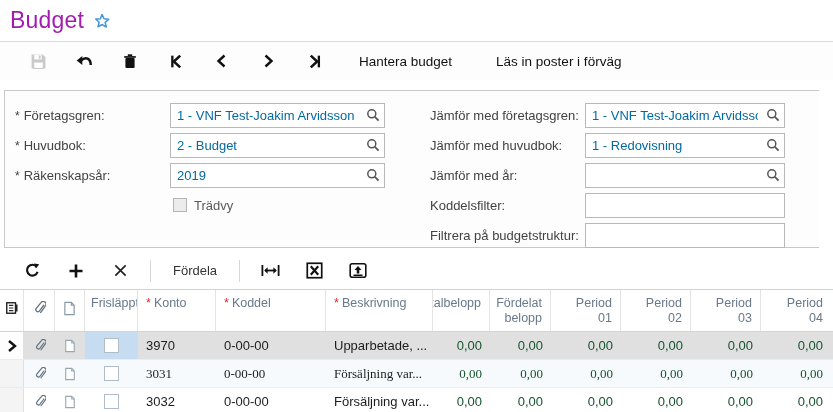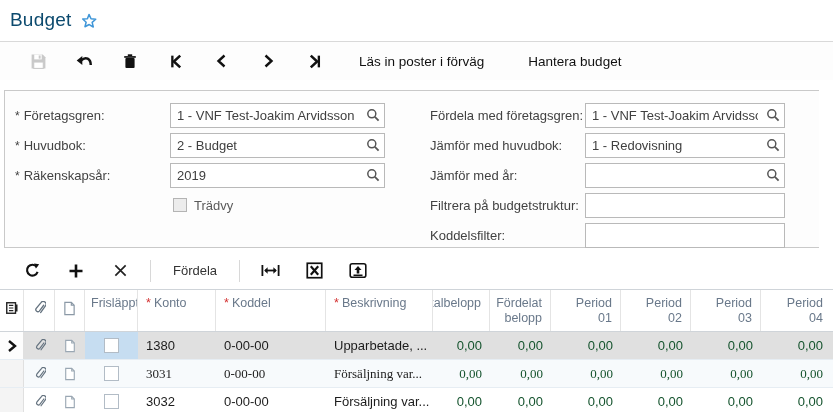--- a/index.html
+++ b/index.html
@@ -2,42 +2,42 @@
 <html><head>
 <meta charset="utf-8">
 <style>
   * { margin:0; padding:0; box-sizing:border-box; }
   html,body { width:833px; height:412px; overflow:hidden; background:#fff;
     font-family:"Liberation Sans","DejaVu Sans",sans-serif; color:#1c1c1c; }
   .page { position:relative; width:833px; height:412px; background:#fff; overflow:hidden; }
 
   
   .titlebar { position:absolute; left:0; top:0; width:833px; height:40px; display:flex; align-items:center; padding-left:10px; }
-  .title { font-size:19px; color:#0c4a6e; letter-spacing:.2px; }
+  .title { font-size:23px; color:#a21caf; letter-spacing:.2px; }
   .fav { margin-left:9px; margin-top:2px; display:inline-flex; }
 
   
   .toolbar { position:absolute; left:0; top:41px; width:833px; height:39px; border-top:1px solid #d9d9d9;
     display:flex; align-items:center; background:#fdfdfd; }
   .tb-ico { width:46px; height:30px; display:flex; align-items:center; justify-content:center; cursor:pointer; }
   .tb-ico.first { margin-left:15px; }
   .tb-txt { font-size:13.5px; color:#111; padding:0 22px; cursor:pointer; white-space:nowrap; }
 
   
   .panel { position:absolute; left:4px; top:90px; width:815px; height:158px; background:#fdfdfd;
     border:1px solid #c9c9c9; border-right:none;padding-left:39px; }
   .fcol { position:absolute; top:9px; }
   .fcol.left  { left:10px;  width:400px; }
   .fcol.right { left:425px; width:385px; }
   .f-row { display:flex; align-items:center; height:30px; }
   .f-label { width:155px; font-size:13px; color:#424242; white-space:nowrap; }
   .req { color:#424242; margin-right:4px; font-size:12px; }
   .lookup { display:flex; align-items:center; height:25px; background:#fff; border:1px solid #b9b9b9; }
   .lookup.w215 { width:215px; } .lookup.w200 { width:200px; }
-  .lookup input { flex:1; min-width:0; border:none; outline:none; font-size:13px; color:#404040; padding:0 4px 0 6px;
+  .lookup input { flex:1; min-width:0; border:none; outline:none; font-size:13px; color:#0369a1; padding:0 4px 0 6px;
     font-family:"Liberation Sans","DejaVu Sans",sans-serif; background:transparent; }
   .lookup .mag { flex:0 0 22px; display:flex; justify-content:center; }
   .txtbox { width:200px; height:25px; border:1px solid #b9b9b9; background:#fff; font-size:13px; padding:0 6px;
     outline:none; font-family:"Liberation Sans","DejaVu Sans",sans-serif; }
   .chk { width:14px; height:14px; border:1px solid #b4b4b4; background:#ececec; display:inline-block; }
   .chk-label { font-size:13px; color:#5a5a5a; margin-left:7px; }
   .treerow { padding-left:158px; }
 
   
   .gridbar { position:absolute; left:0; top:252px; width:833px; height:37px; display:flex; align-items:center; background:#fff; }
@@ -128,22 +128,22 @@
       <svg width="16" height="16" viewBox="0 0 16 16">
           <path d="M5.5 2.5 L11.5 8 L5.5 13.5" stroke="#111" stroke-width="2.4" fill="none"></path>
         </svg>
     </span>
     <span class="tb-ico">
       <svg width="17" height="17" viewBox="0 0 16 16">
           <path d="M4.5 2.5 L10.5 8 L4.5 13.5" stroke="#111" stroke-width="2.4" fill="none"></path>
           <rect x="11" y="2.5" width="2.2" height="11" fill="#111"></rect>
         </svg>
     </span>
+    <span class="tb-txt">Hantera budget</span>
     <span class="tb-txt">Läs in poster i förväg</span>
-    <span class="tb-txt">Hantera budget</span>
   </div>
 
   <div class="panel">
     <div class="fcol left">
       <div class="f-row">
         <span class="f-label"><span class="req">*</span><span>Företagsgren:</span></span>
         <span class="lookup w215">
           <input value="1 - VNF Test-Joakim Arvidsson" style="">
           <span class="mag">
             <svg width="14" height="14" viewBox="0 0 14 14">
@@ -178,21 +178,21 @@
         </span>
       </div>
       <div class="f-row treerow">
         <span class="chk"></span>
         <span class="chk-label">Trädvy</span>
       </div>
     </div>
 
     <div class="fcol right">
       <div class="f-row">
-        <span class="f-label">Fördela med företagsgren:</span>
+        <span class="f-label">Jämför med företagsgren:</span>
         <span class="lookup w200">
           <input value="1 - VNF Test-Joakim Arvidsson" style="">
           <span class="mag">
             <svg width="14" height="14" viewBox="0 0 14 14">
                 <circle cx="5.8" cy="5.8" r="4" fill="none" stroke="#555" stroke-width="1.5"></circle>
                 <line x1="8.9" y1="8.9" x2="12.6" y2="12.6" stroke="#555" stroke-width="1.8"></line>
               </svg>
           </span>
         </span>
       </div>
@@ -214,25 +214,25 @@
           <input value="" style="">
           <span class="mag">
             <svg width="14" height="14" viewBox="0 0 14 14">
                 <circle cx="5.8" cy="5.8" r="4" fill="none" stroke="#555" stroke-width="1.5"></circle>
                 <line x1="8.9" y1="8.9" x2="12.6" y2="12.6" stroke="#555" stroke-width="1.8"></line>
               </svg>
           </span>
         </span>
       </div>
       <div class="f-row">
+        <span class="f-label">Koddelsfilter:</span>
+        <input class="txtbox" value="" style="">
+      </div>
+      <div class="f-row">
         <span class="f-label">Filtrera på budgetstruktur:</span>
-        <input class="txtbox" value="" style="">
-      </div>
-      <div class="f-row">
-        <span class="f-label">Koddelsfilter:</span>
         <input class="txtbox" value="" style="">
       </div>
     </div>
   </div>
 
   <div class="gridbar">
     <span class="gb-ico first">
       <svg width="17" height="17" viewBox="0 0 16 16">
           <path d="M12.8 9.3 A5.1 5.1 0 1 1 12 4.5" stroke="#111" stroke-width="2" fill="none"></path>
           <path d="M9.5 1.3 L14.3 2.2 L11.2 6 Z" fill="#111"></path>
@@ -344,21 +344,21 @@
       </div>
       <div class="cell c-note">
         <svg width="12" height="14" viewBox="0 0 14 16">
             <path d="M2 1.5 H9 L12 4.5 V14.5 H2 Z" fill="#fff" stroke="#9aa7b3" stroke-width="1.3"></path>
             <path d="M9 1.5 V4.5 H12" fill="none" stroke="#9aa7b3" stroke-width="1.3"></path>
           </svg>
       </div>
       <div class="cell c-rel">
           <span class="gcheck"></span>
         </div>
-      <div class="cell c-konto">1380</div>
+      <div class="cell c-konto">3970</div>
       <div class="cell c-koddel">0-00-00</div>
       <div class="cell c-beskr">
           <span class="ellip">Upparbetade, ...</span>
         </div>
       <div class="cell c-num c-tot num">0,00</div>
       <div class="cell c-num c-ford num">0,00</div>
       <div class="cell c-num num">0,00</div>
       <div class="cell c-num num">0,00</div>
       <div class="cell c-num num">0,00</div>
       <div class="cell c-num num">0,00</div>

